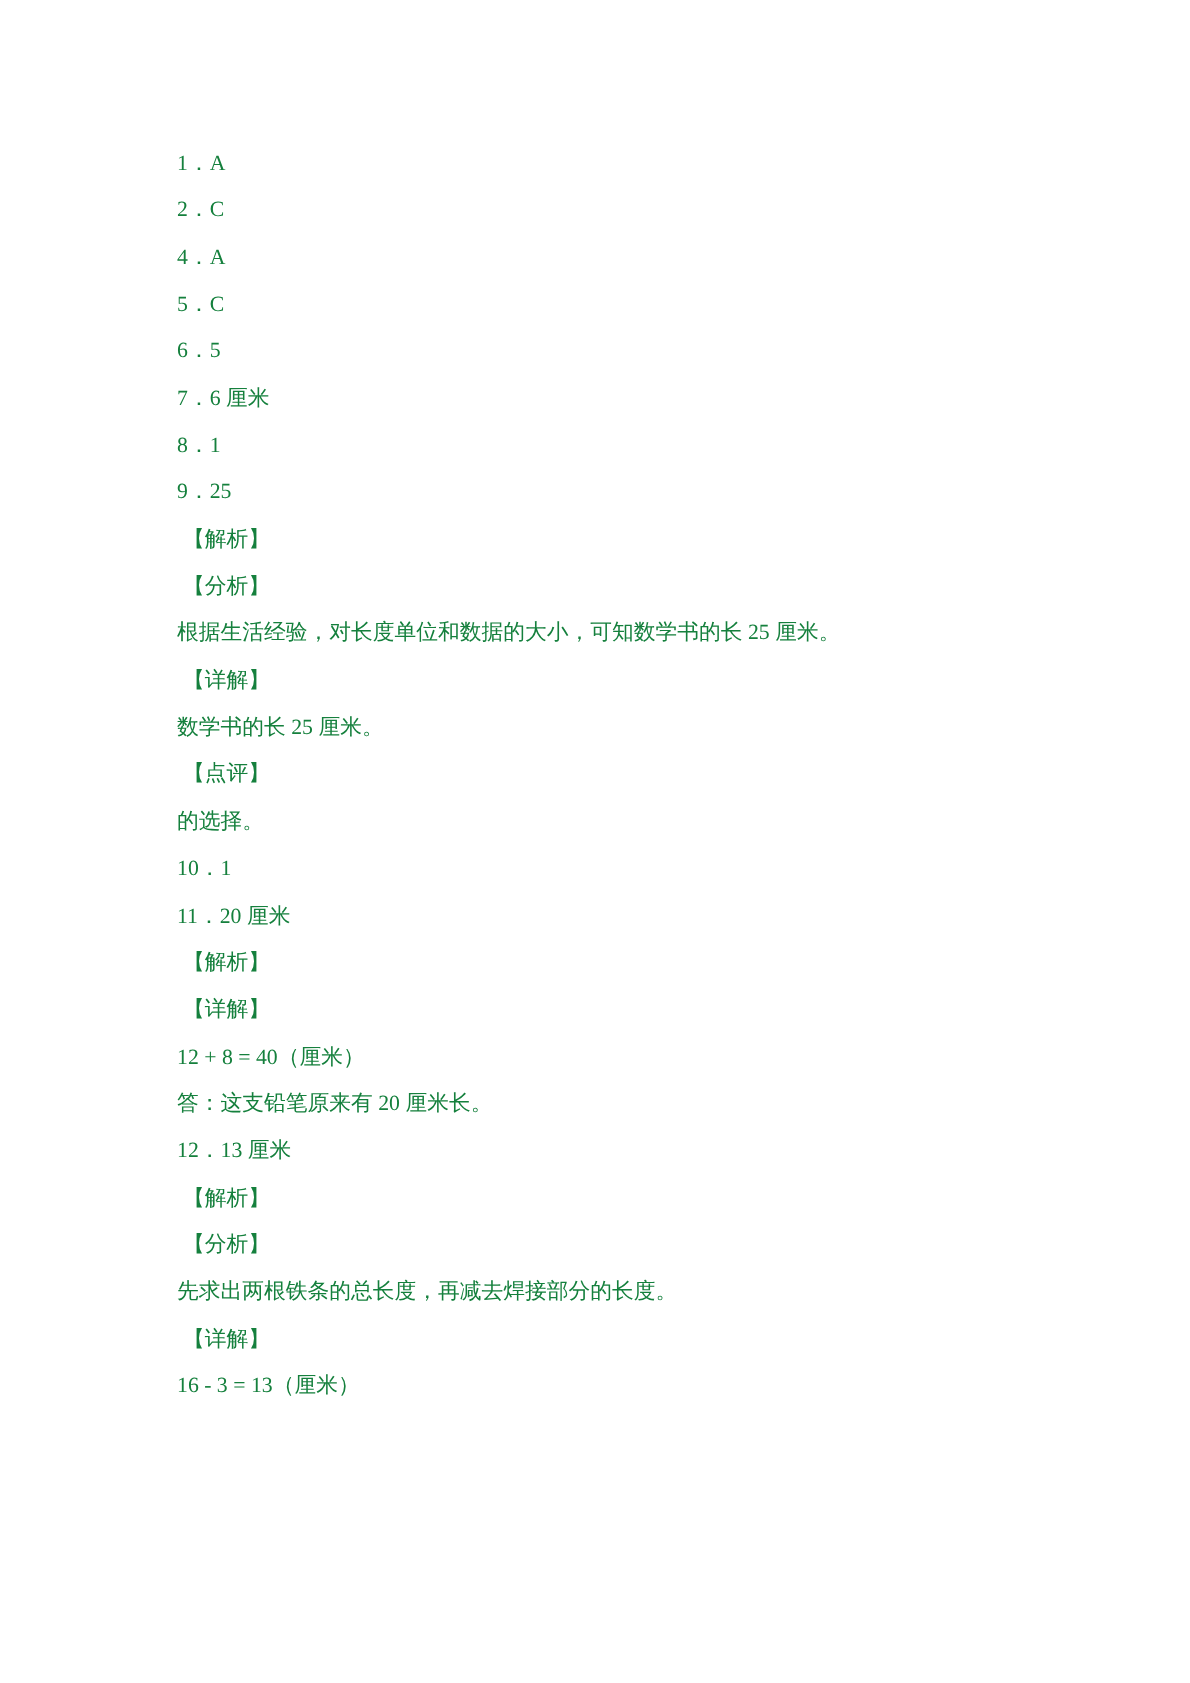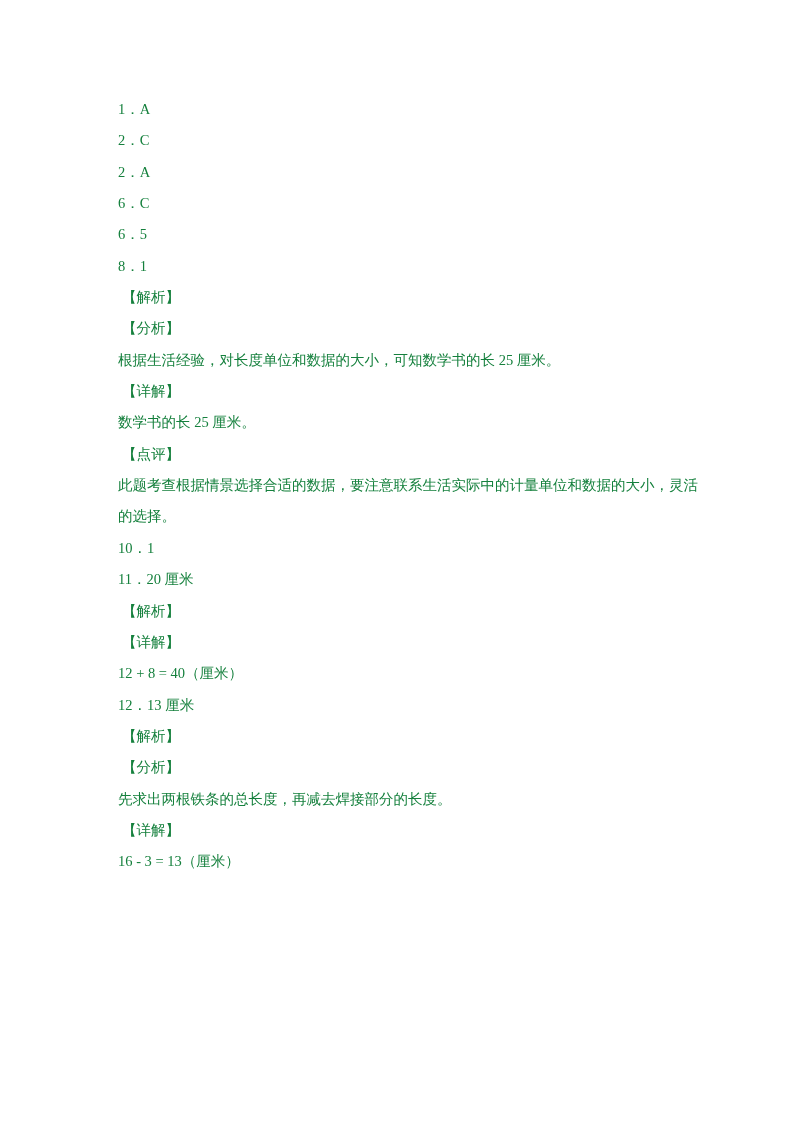--- a/index.html
+++ b/index.html
@@ -38,37 +38,39 @@
     padding-left: 4px;
   }
 </style>
 </head>
 <body>
 
 <div class="page">
   <div class="content">
     <div class="line">1．A</div>
     <div class="line">2．C</div>
-    <div class="line">2．A</div>
-    <div class="line">6．C</div>
+    <div class="line">4．A</div>
+    <div class="line">5．C</div>
     <div class="line">6．5</div>
+    <div class="line">7．6 厘米</div>
     <div class="line">8．1</div>
+    <div class="line">9．25</div>
     <div class="line bracket">【解析】</div>
     <div class="line bracket">【分析】</div>
     <div class="line">根据生活经验，对长度单位和数据的大小，可知数学书的长 25 厘米。</div>
     <div class="line bracket">【详解】</div>
     <div class="line">数学书的长 25 厘米。</div>
     <div class="line bracket">【点评】</div>
-    <div class="line">此题考查根据情景选择合适的数据，要注意联系生活实际中的计量单位和数据的大小，灵活</div>
     <div class="line">的选择。</div>
     <div class="line">10．1</div>
     <div class="line">11．20 厘米</div>
     <div class="line bracket">【解析】</div>
     <div class="line bracket">【详解】</div>
     <div class="line">12 + 8 = 40（厘米）</div>
+    <div class="line">答：这支铅笔原来有 20 厘米长。</div>
     <div class="line">12．13 厘米</div>
     <div class="line bracket">【解析】</div>
     <div class="line bracket">【分析】</div>
     <div class="line">先求出两根铁条的总长度，再减去焊接部分的长度。</div>
     <div class="line bracket">【详解】</div>
     <div class="line">16 - 3 = 13（厘米）</div>
   </div>
 </div>
 
 </body></html>

